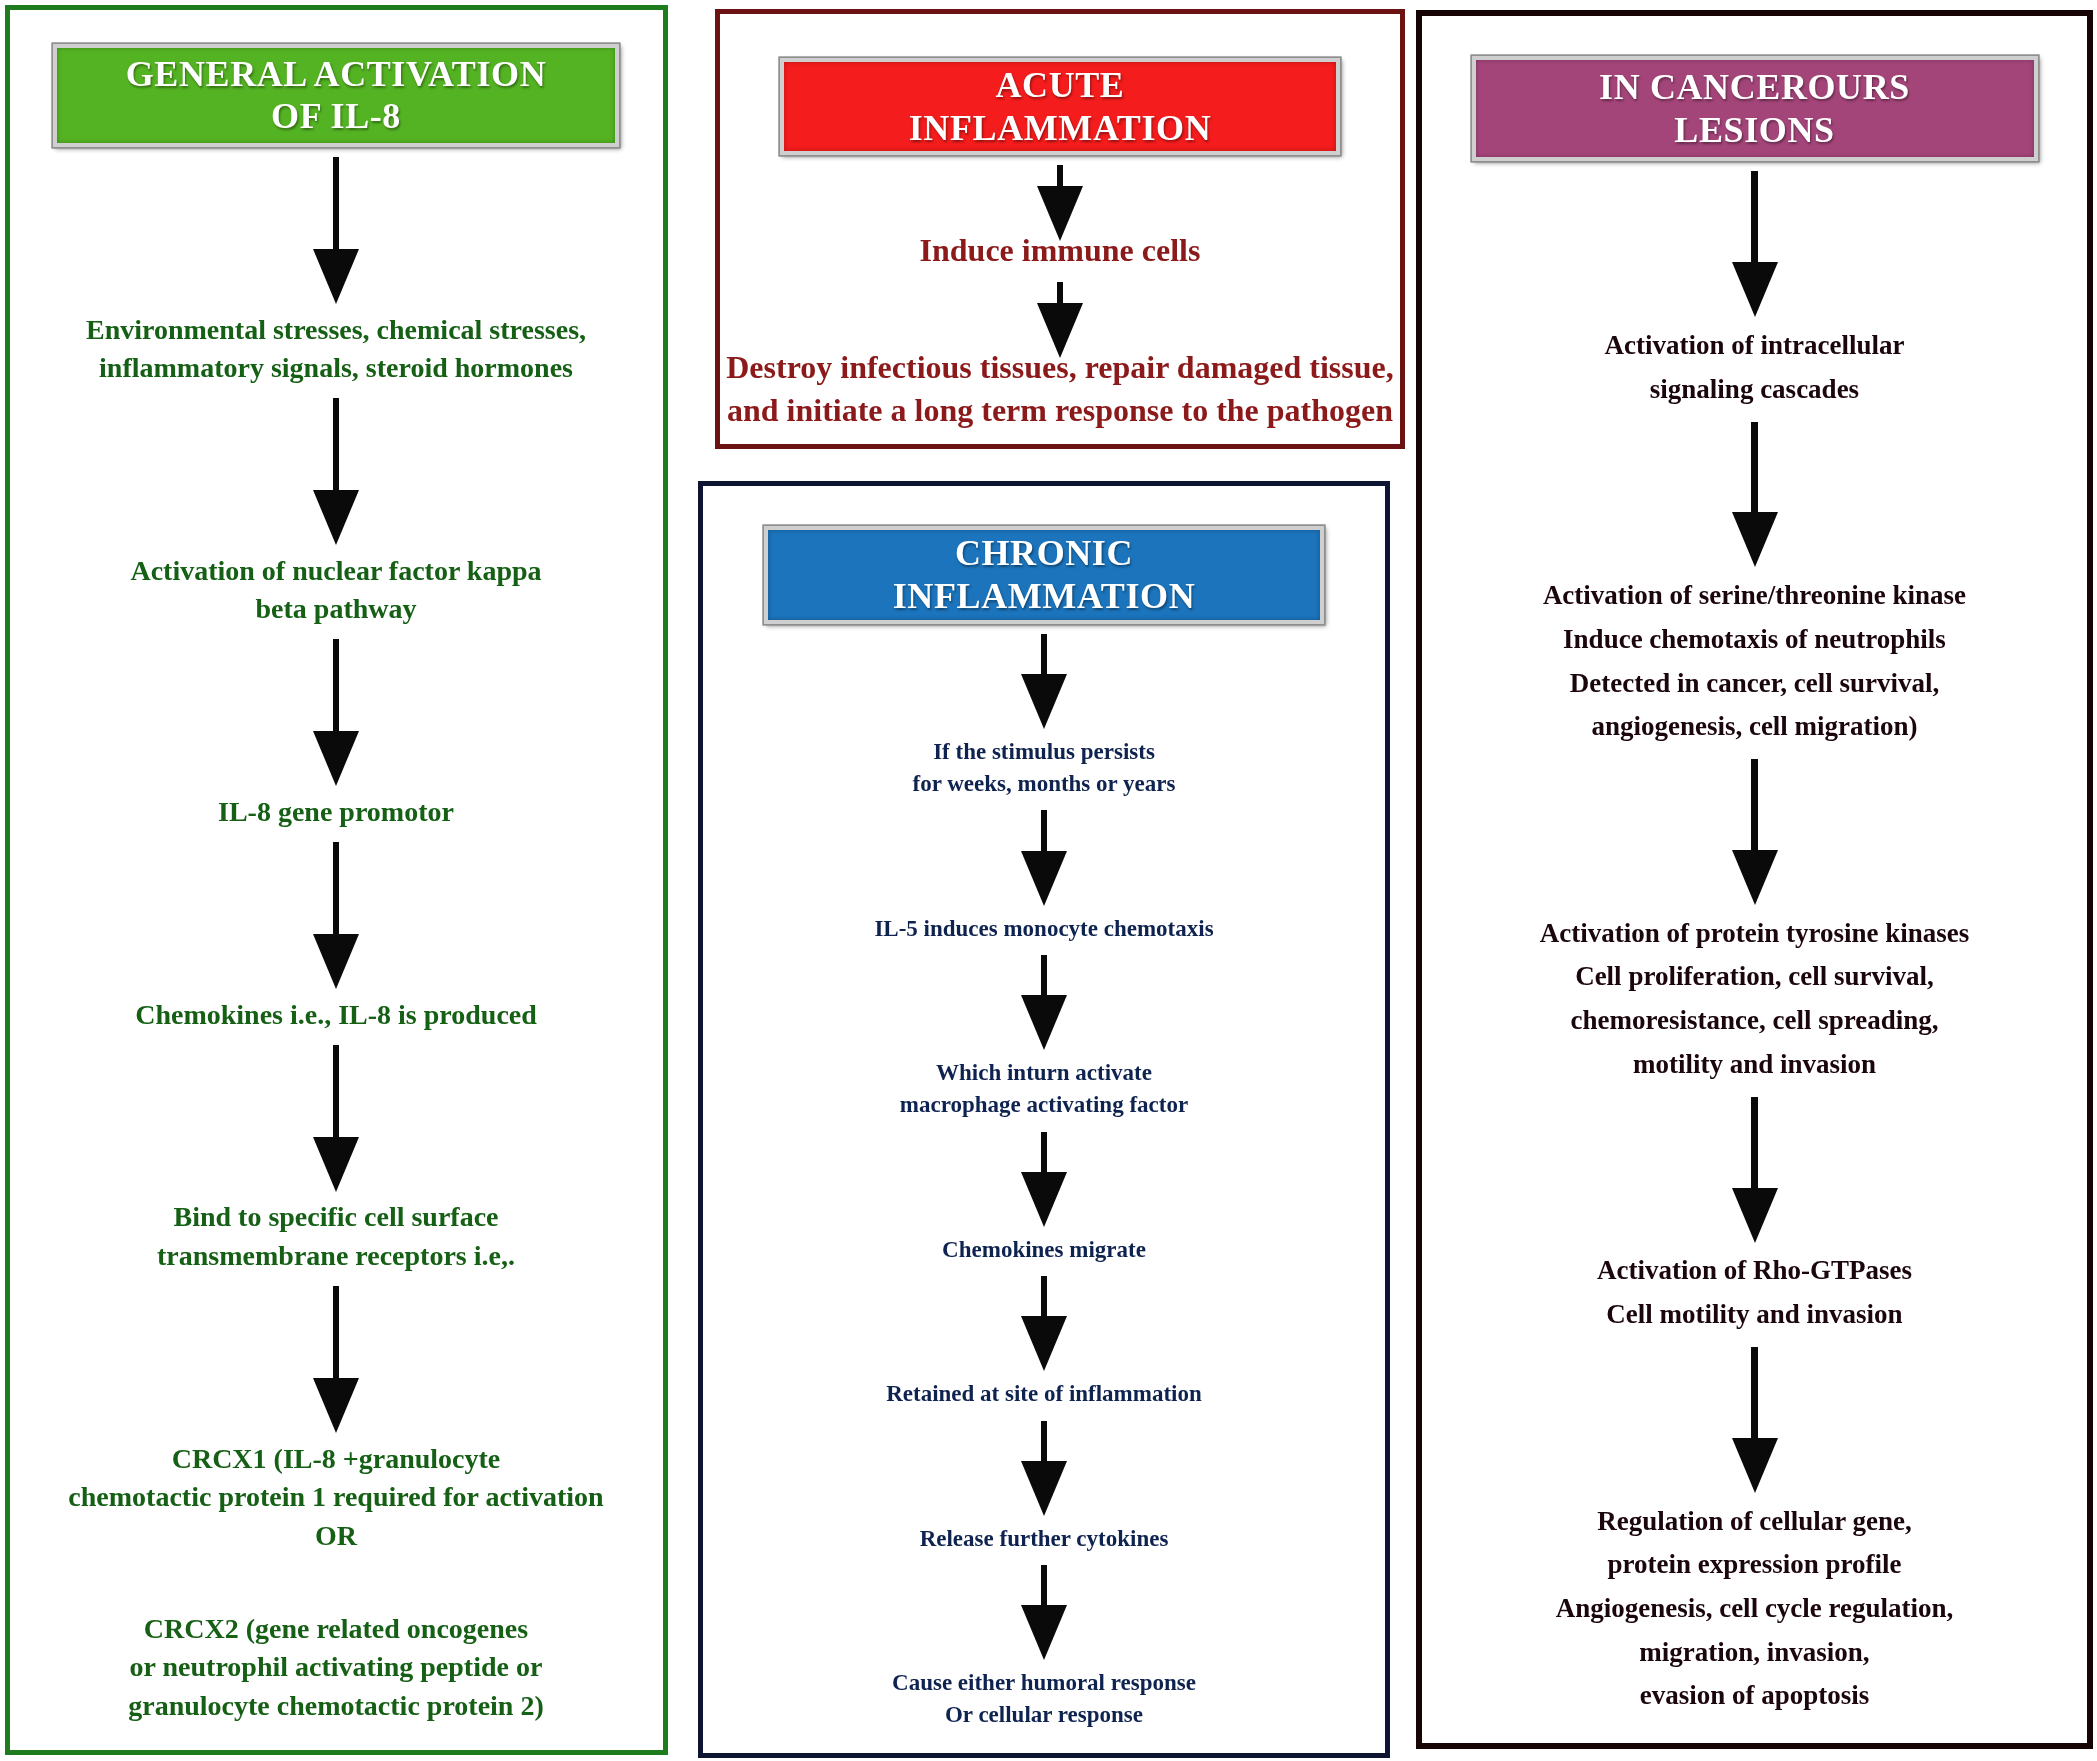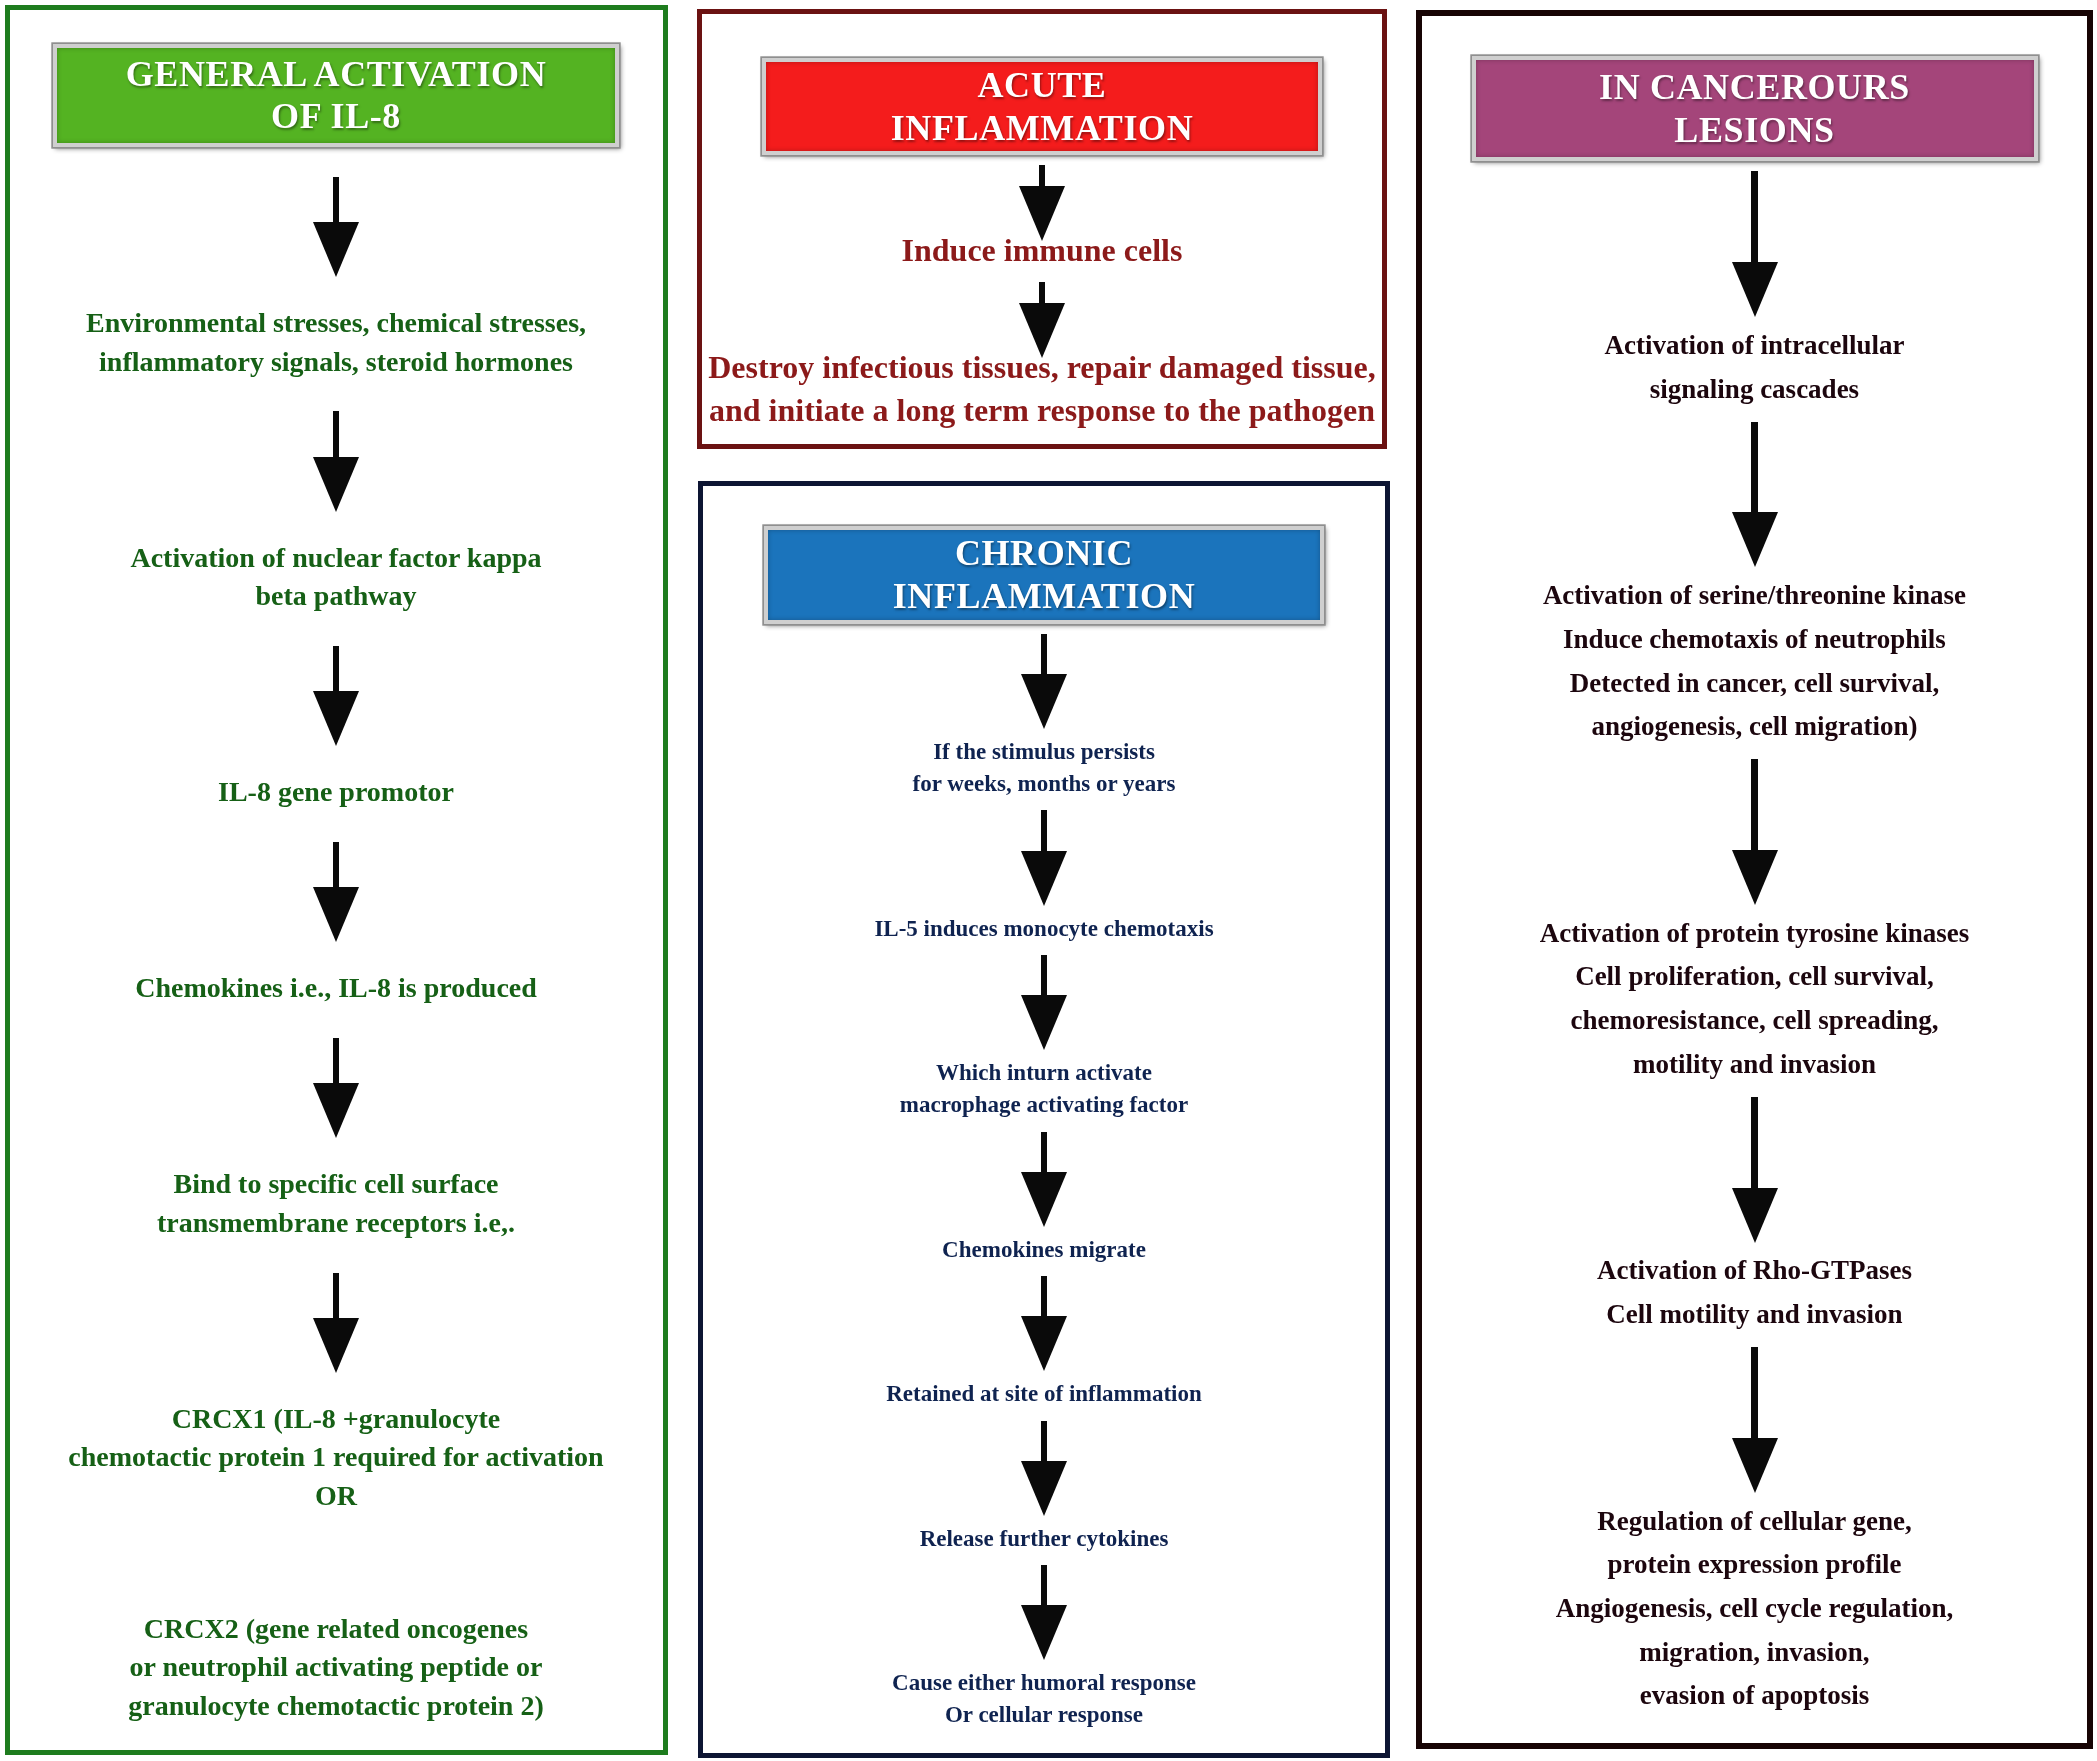--- a/index.html
+++ b/index.html
@@ -11,22 +11,22 @@
     overflow:hidden;
   }
   .panel {
     position:absolute;
     background:#ffffff;
     display:flex;
     flex-direction:column;
     align-items:center;
     box-sizing:border-box;
   }
-  .panel-left   { left:4.5px;    top:4.5px;   width:663px; height:1750px; border:5.7px solid #1e7c1e; padding:34px 4.5px 24px 4.5px;gap:20px; }
-  .panel-acute  { left:697px; top:9px;  width:690px; height:440px;  border:5.7px solid #6b1212; padding:44px 4.5px 17px 4.5px; }
+  .panel-left   { left:4.5px;    top:4.5px;   width:663px; height:1750px; border:5.7px solid #1e7c1e; padding:34px 4.5px 24px 4.5px; }
+  .panel-acute  { left:715px; top:9px;  width:690px; height:440px;  border:5.7px solid #6b1212; padding:44px 4.5px 17px 4.5px; }
   .panel-chronic{ left:698px; top:481px; width:692px; height:1277px; border:5.7px solid #0d1533; padding:17px 4.5px 21.5px 4.5px; }
   .panel-cancer { left:1416px; top:10.2px;  width:677px; height:1739px; border:6.8px solid #170404; padding:40px 4.5px 25px 4.5px; }
 
   .hdr {
     box-sizing:border-box;
     border:4px solid #cfcfcf;
     box-shadow: 0 0 0 1.7px #8f8f8f, 1.7px 2.3px 4.5px rgba(0,0,0,0.45), inset 0 0 5.7px rgba(0,0,0,0.25);
     color:#ffffff;
     font-weight:bold;
     font-size:36px;

